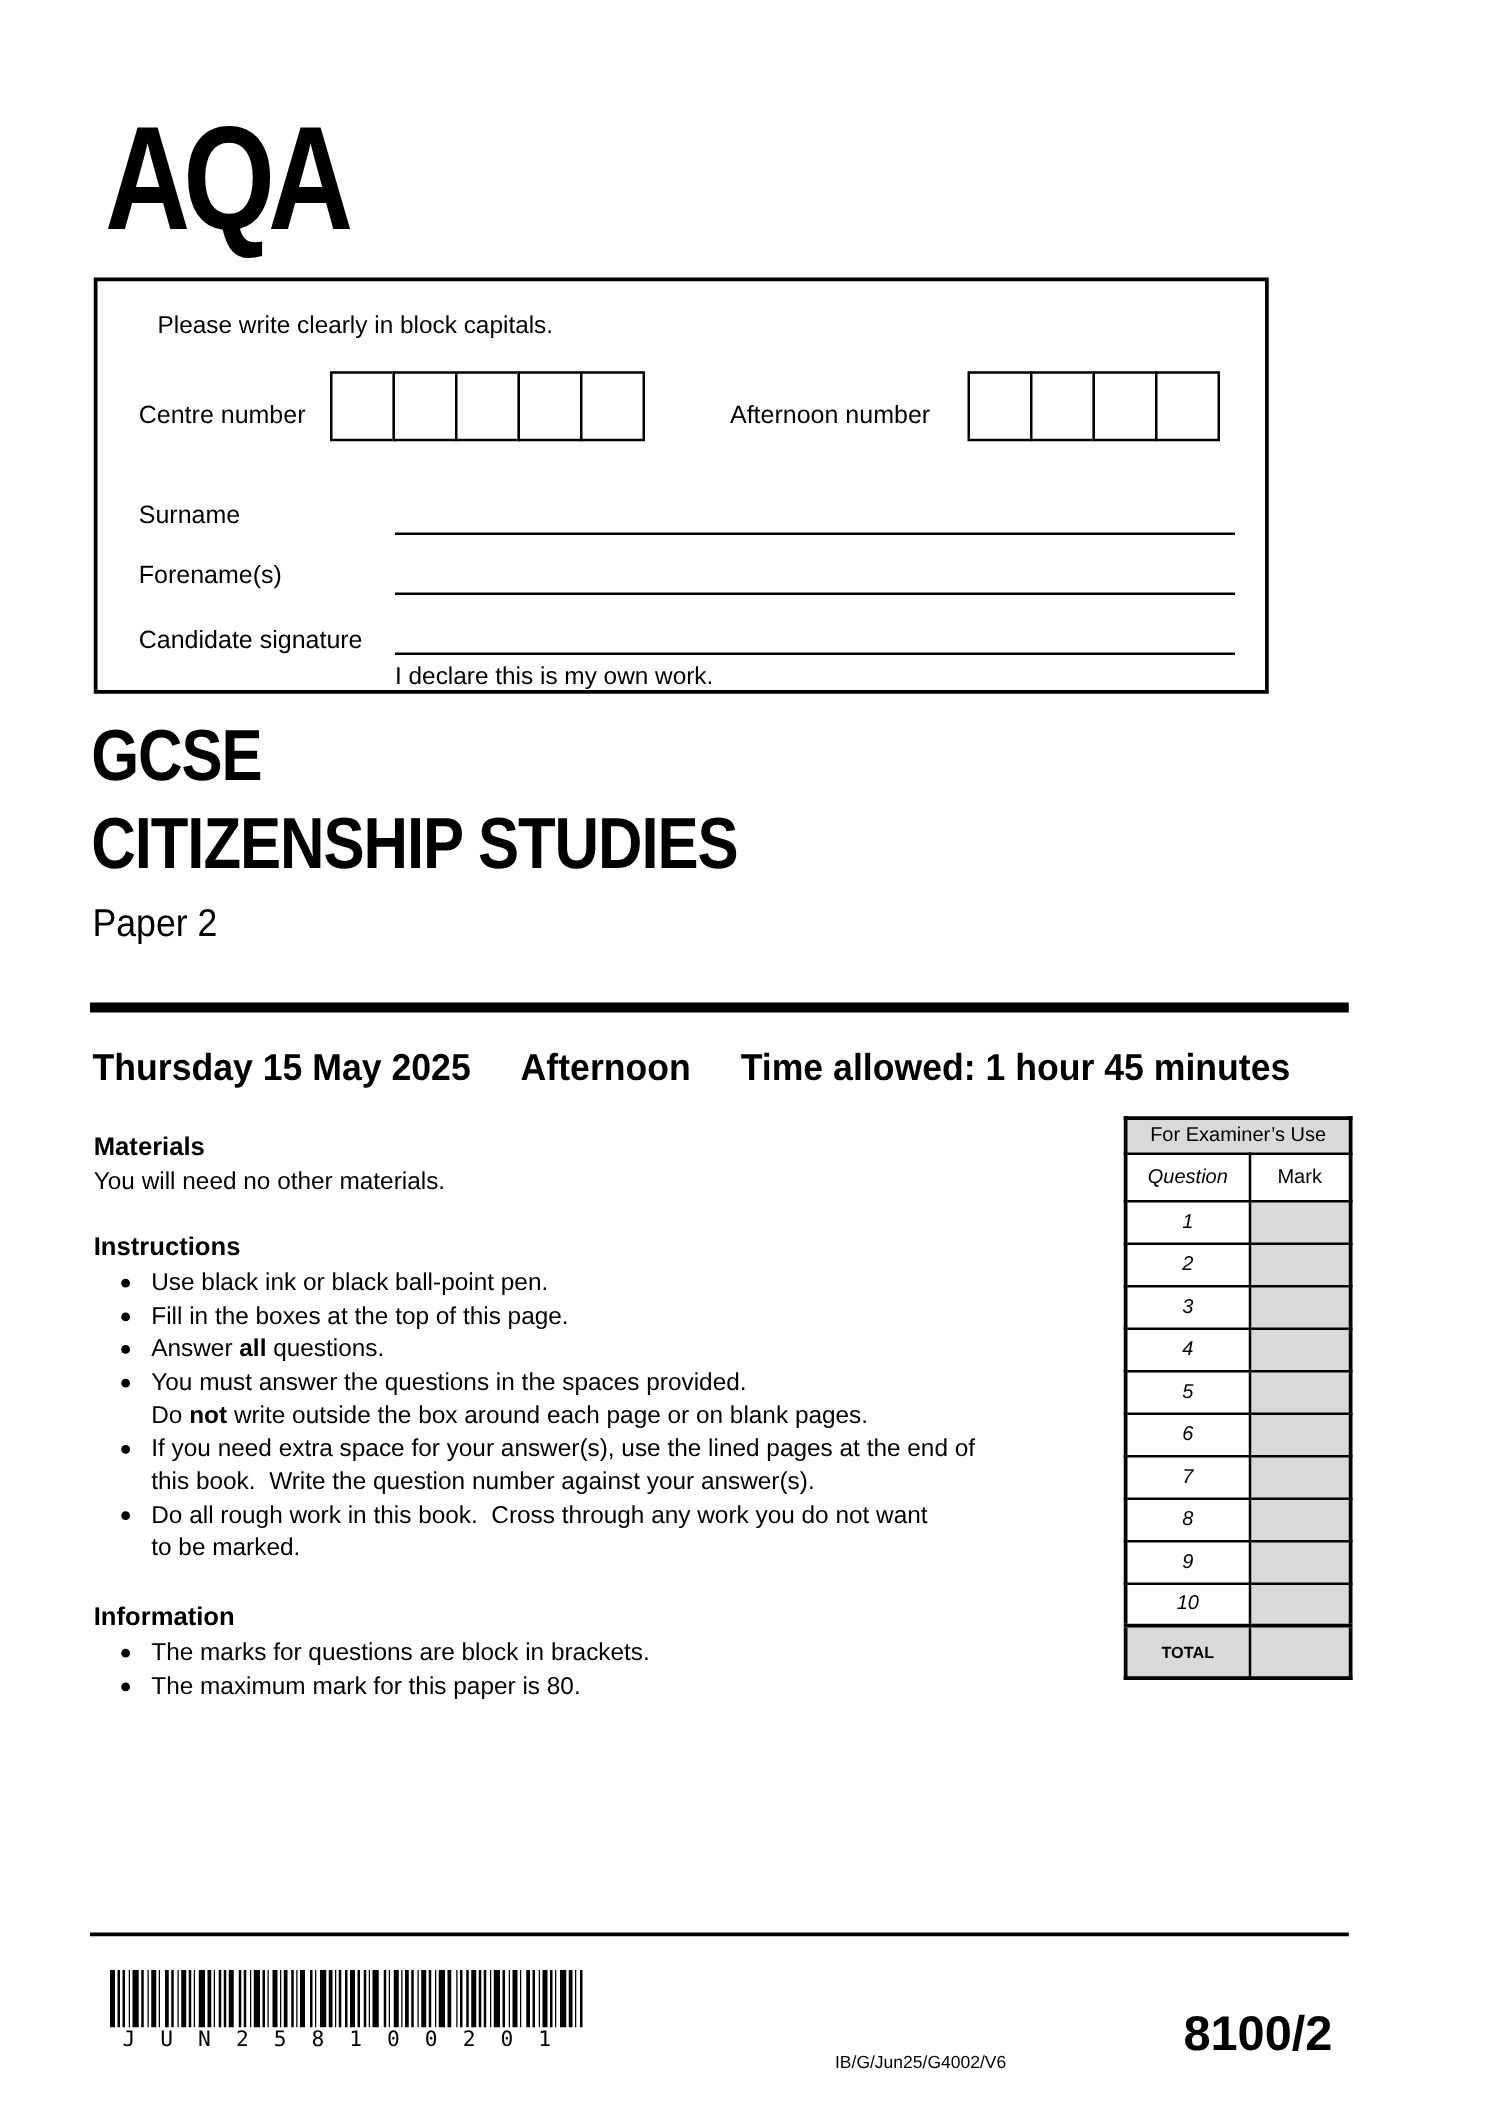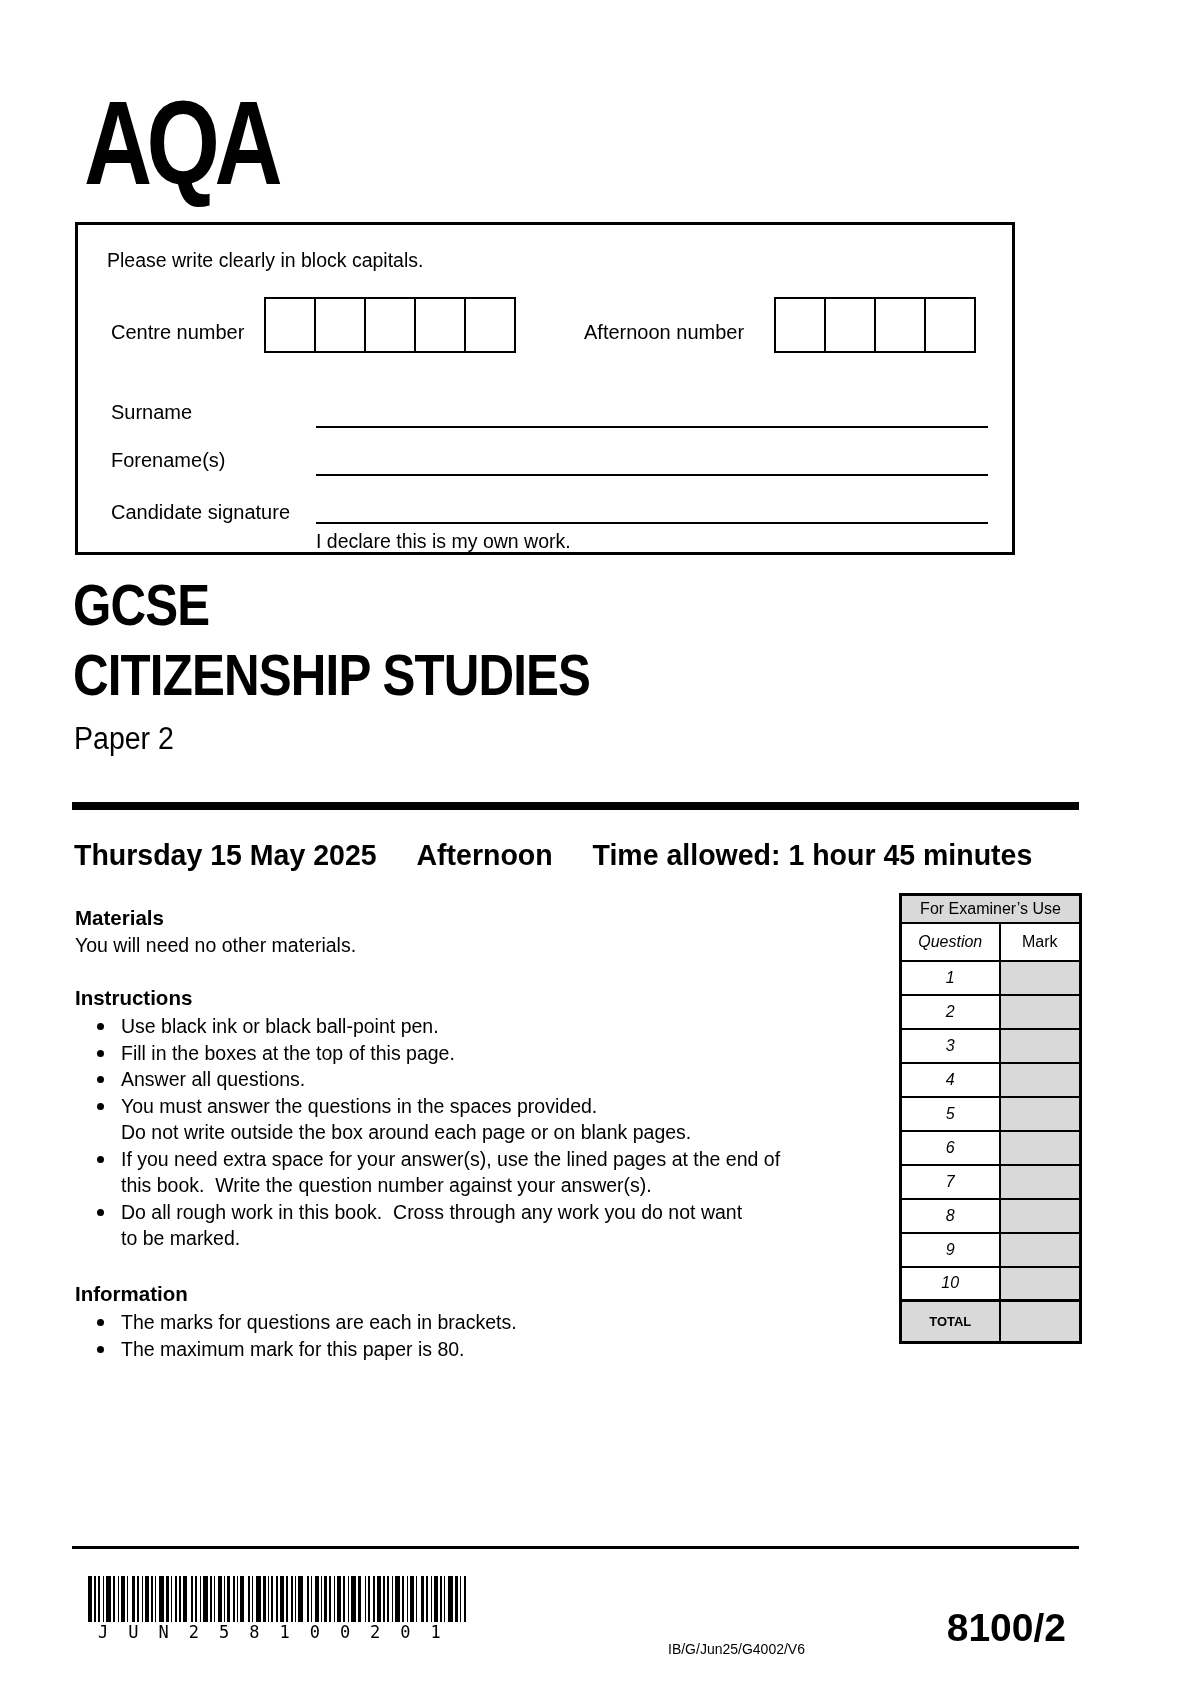--- a/index.html
+++ b/index.html
@@ -32,21 +32,21 @@
   .session { position:absolute; left:74px; top:838px; display:flex; gap:42px;
              font-size:30px; font-weight:600; white-space:pre; transform:scaleX(0.95); transform-origin:left top; }
 
   .sec-head { position:absolute; left:75px; font-size:20.5px; font-weight:700; }
   .sec-body { position:absolute; left:75px; font-size:19.5px; white-space:pre-wrap; }
 
   .blist { position:absolute; left:75px; width:810px; }
   .bitem { display:flex; align-items:flex-start; }
   .bdot { flex:none; width:7px; height:7px; border-radius:50%; background:#000; margin:10px 17px 0 22px; }
   .btext { font-size:19.5px; line-height:26.5px; white-space:pre-wrap; }
-  .btext .b { font-weight:400; }
+  .btext .b { font-weight:700; }
 
   
   .exam-table { position:absolute; left:899px; top:893px; border-collapse:collapse; }
   .exam-table td { border:2px solid #000; text-align:center; vertical-align:middle;
                    font-size:16px; padding:0; }
   .exam-table { border:3px solid #000; }
   .exam-table .thead { height:28px; background:#d9d9d9; font-size:16px; }
   .exam-table .colhead { height:38px; background:#fff; }
   .exam-table .qcol { width:99px;font-style:italic; }
   .exam-table .mcol { width:81px; }
@@ -62,21 +62,21 @@
   .paper-code { position:absolute; right:125px; top:1606px; font-size:39px; font-weight:700; }
 </style>
 </head>
 <body>
 
 <div class="page">
 
   <div class="logo">AQA</div>
 
   <div class="cand-box">
-    <div class="abs smalltext" style="left:29px; top:24px;">Please write clearly in block capitals.</div>
+    <div class="abs smalltext" style="left:48px; top:24px;">Please write clearly in block capitals.</div>
 
     <div class="abs lbl" style="left:33px; top:96px;">Centre number</div>
     <div class="abs cells" style="left:186px; top:72px;">
         <span class="cell"></span>
         <span class="cell"></span>
         <span class="cell"></span>
         <span class="cell"></span>
         <span class="cell"></span>
       </div>
 
@@ -140,21 +140,21 @@
       <div class="bitem">
         <span class="bdot"></span>
         <div class="btext"><div><span>Do all rough work in this book.  Cross through any work you do not want</span></div><div><span>to be marked.</span></div></div>
       </div>
     </div>
 
   <div class="sec-head" style="top:1282px;">Information</div>
   <div class="blist" style="top:1309px;">
       <div class="bitem">
         <span class="bdot"></span>
-        <div class="btext"><div><span>The marks for questions are each in brackets.</span></div></div>
+        <div class="btext"><div><span>The marks for questions are block in brackets.</span></div></div>
       </div>
       <div class="bitem">
         <span class="bdot"></span>
         <div class="btext"><div><span>The maximum mark for this paper is 80.</span></div></div>
       </div>
     </div>
 
   <table class="exam-table">
     <tbody>
       <tr>

